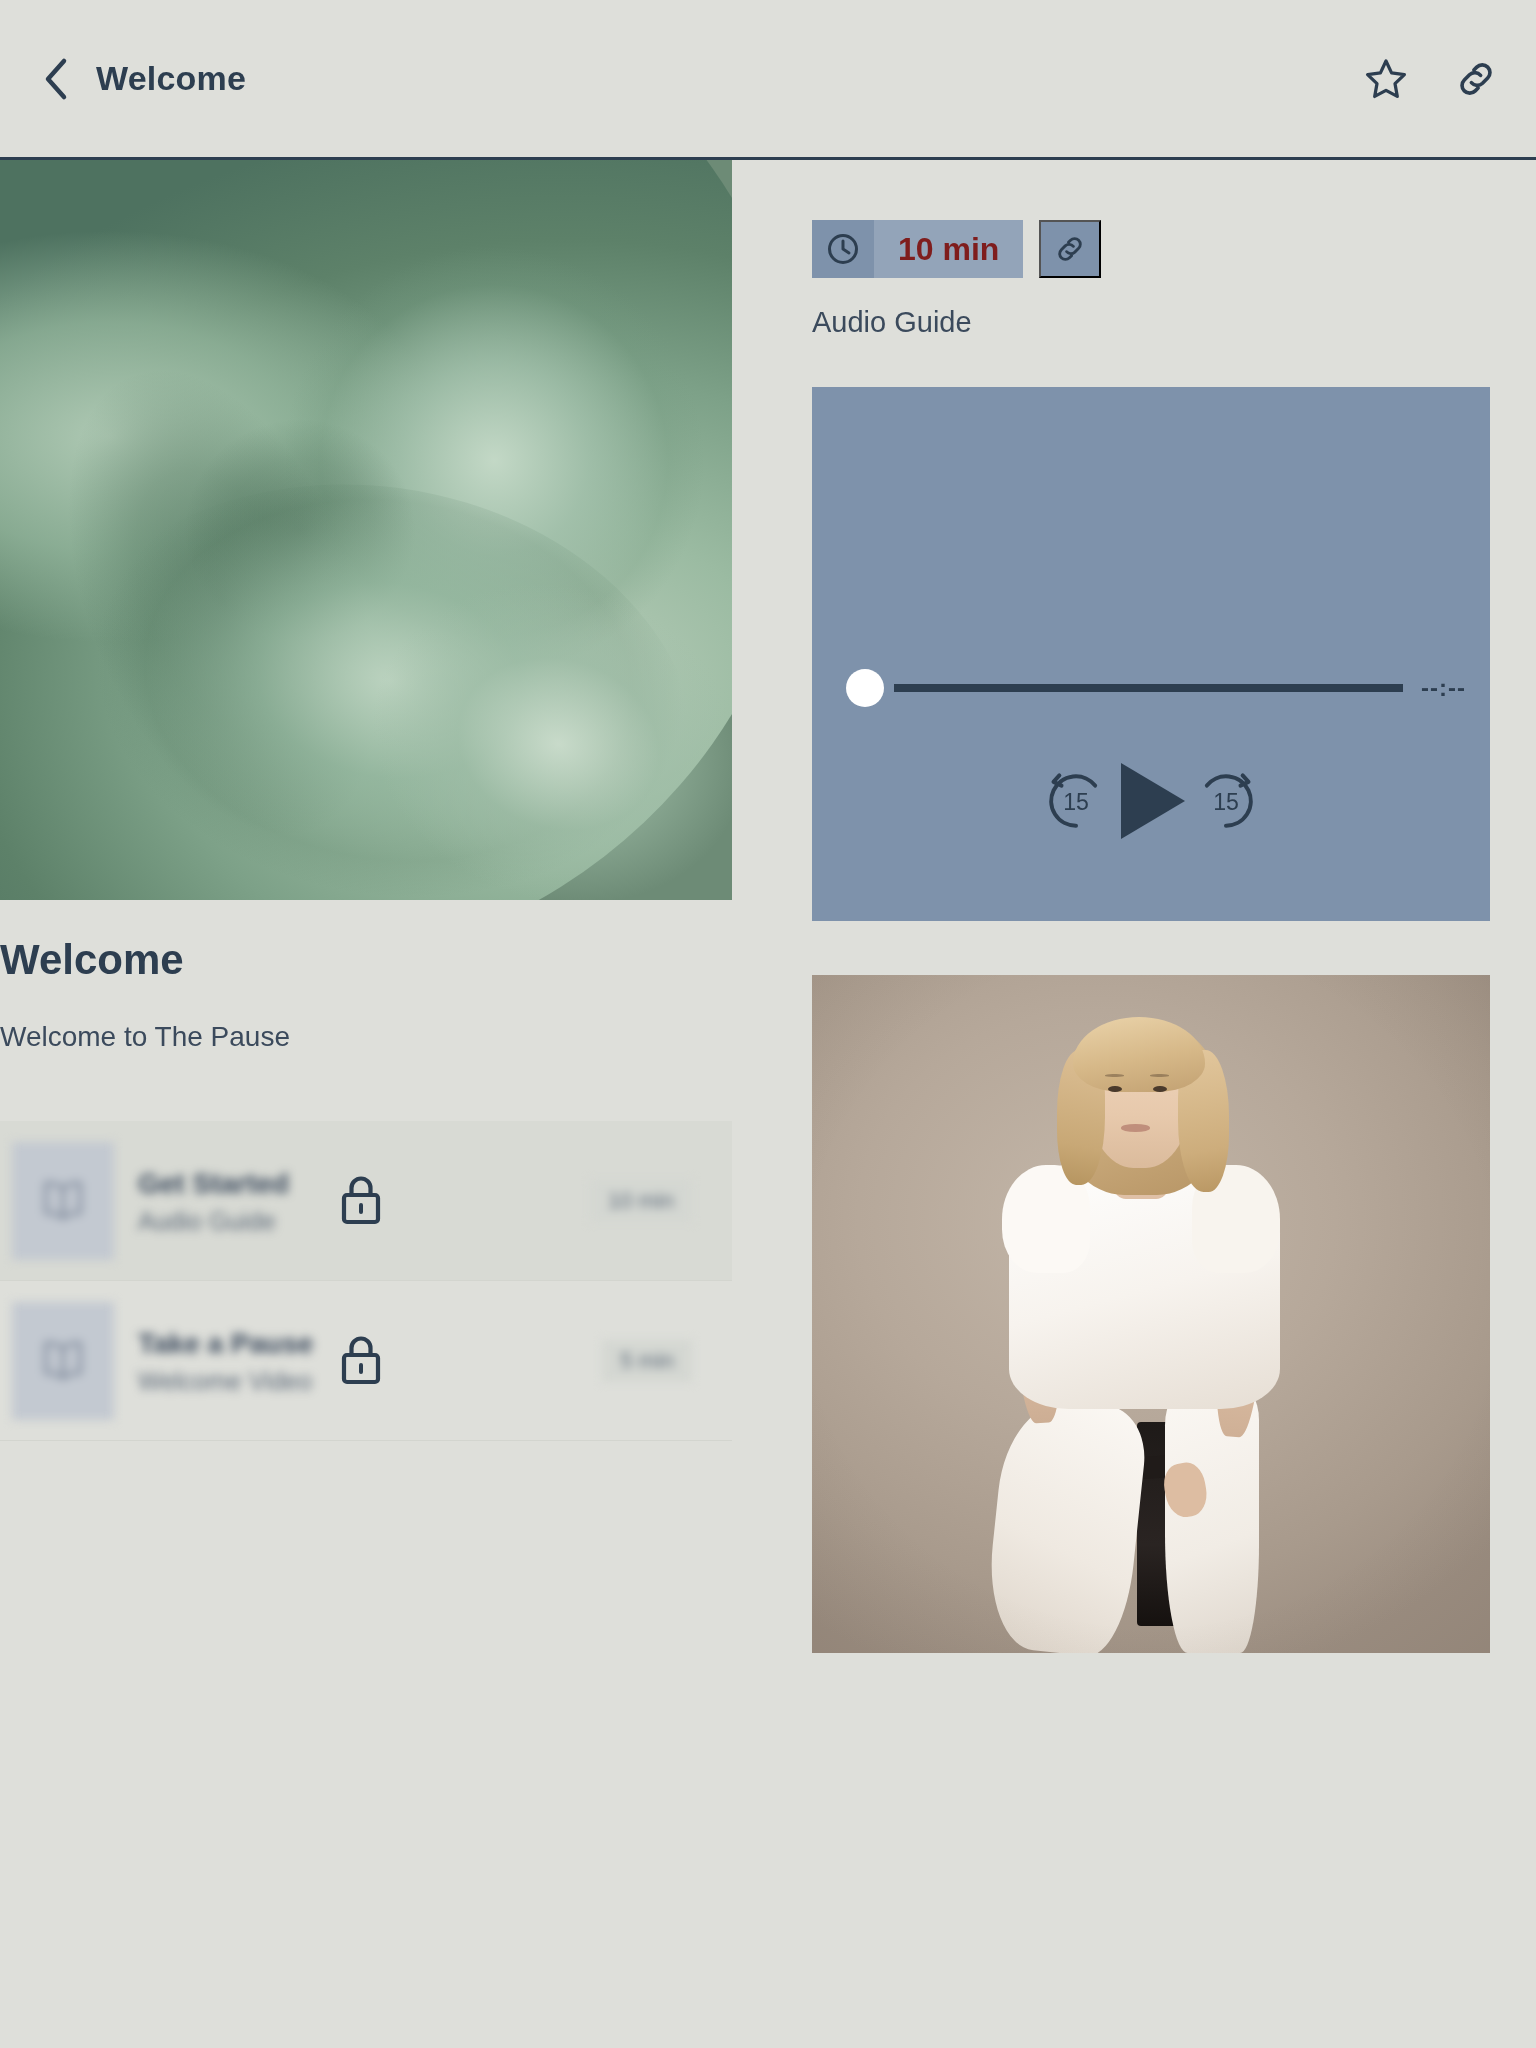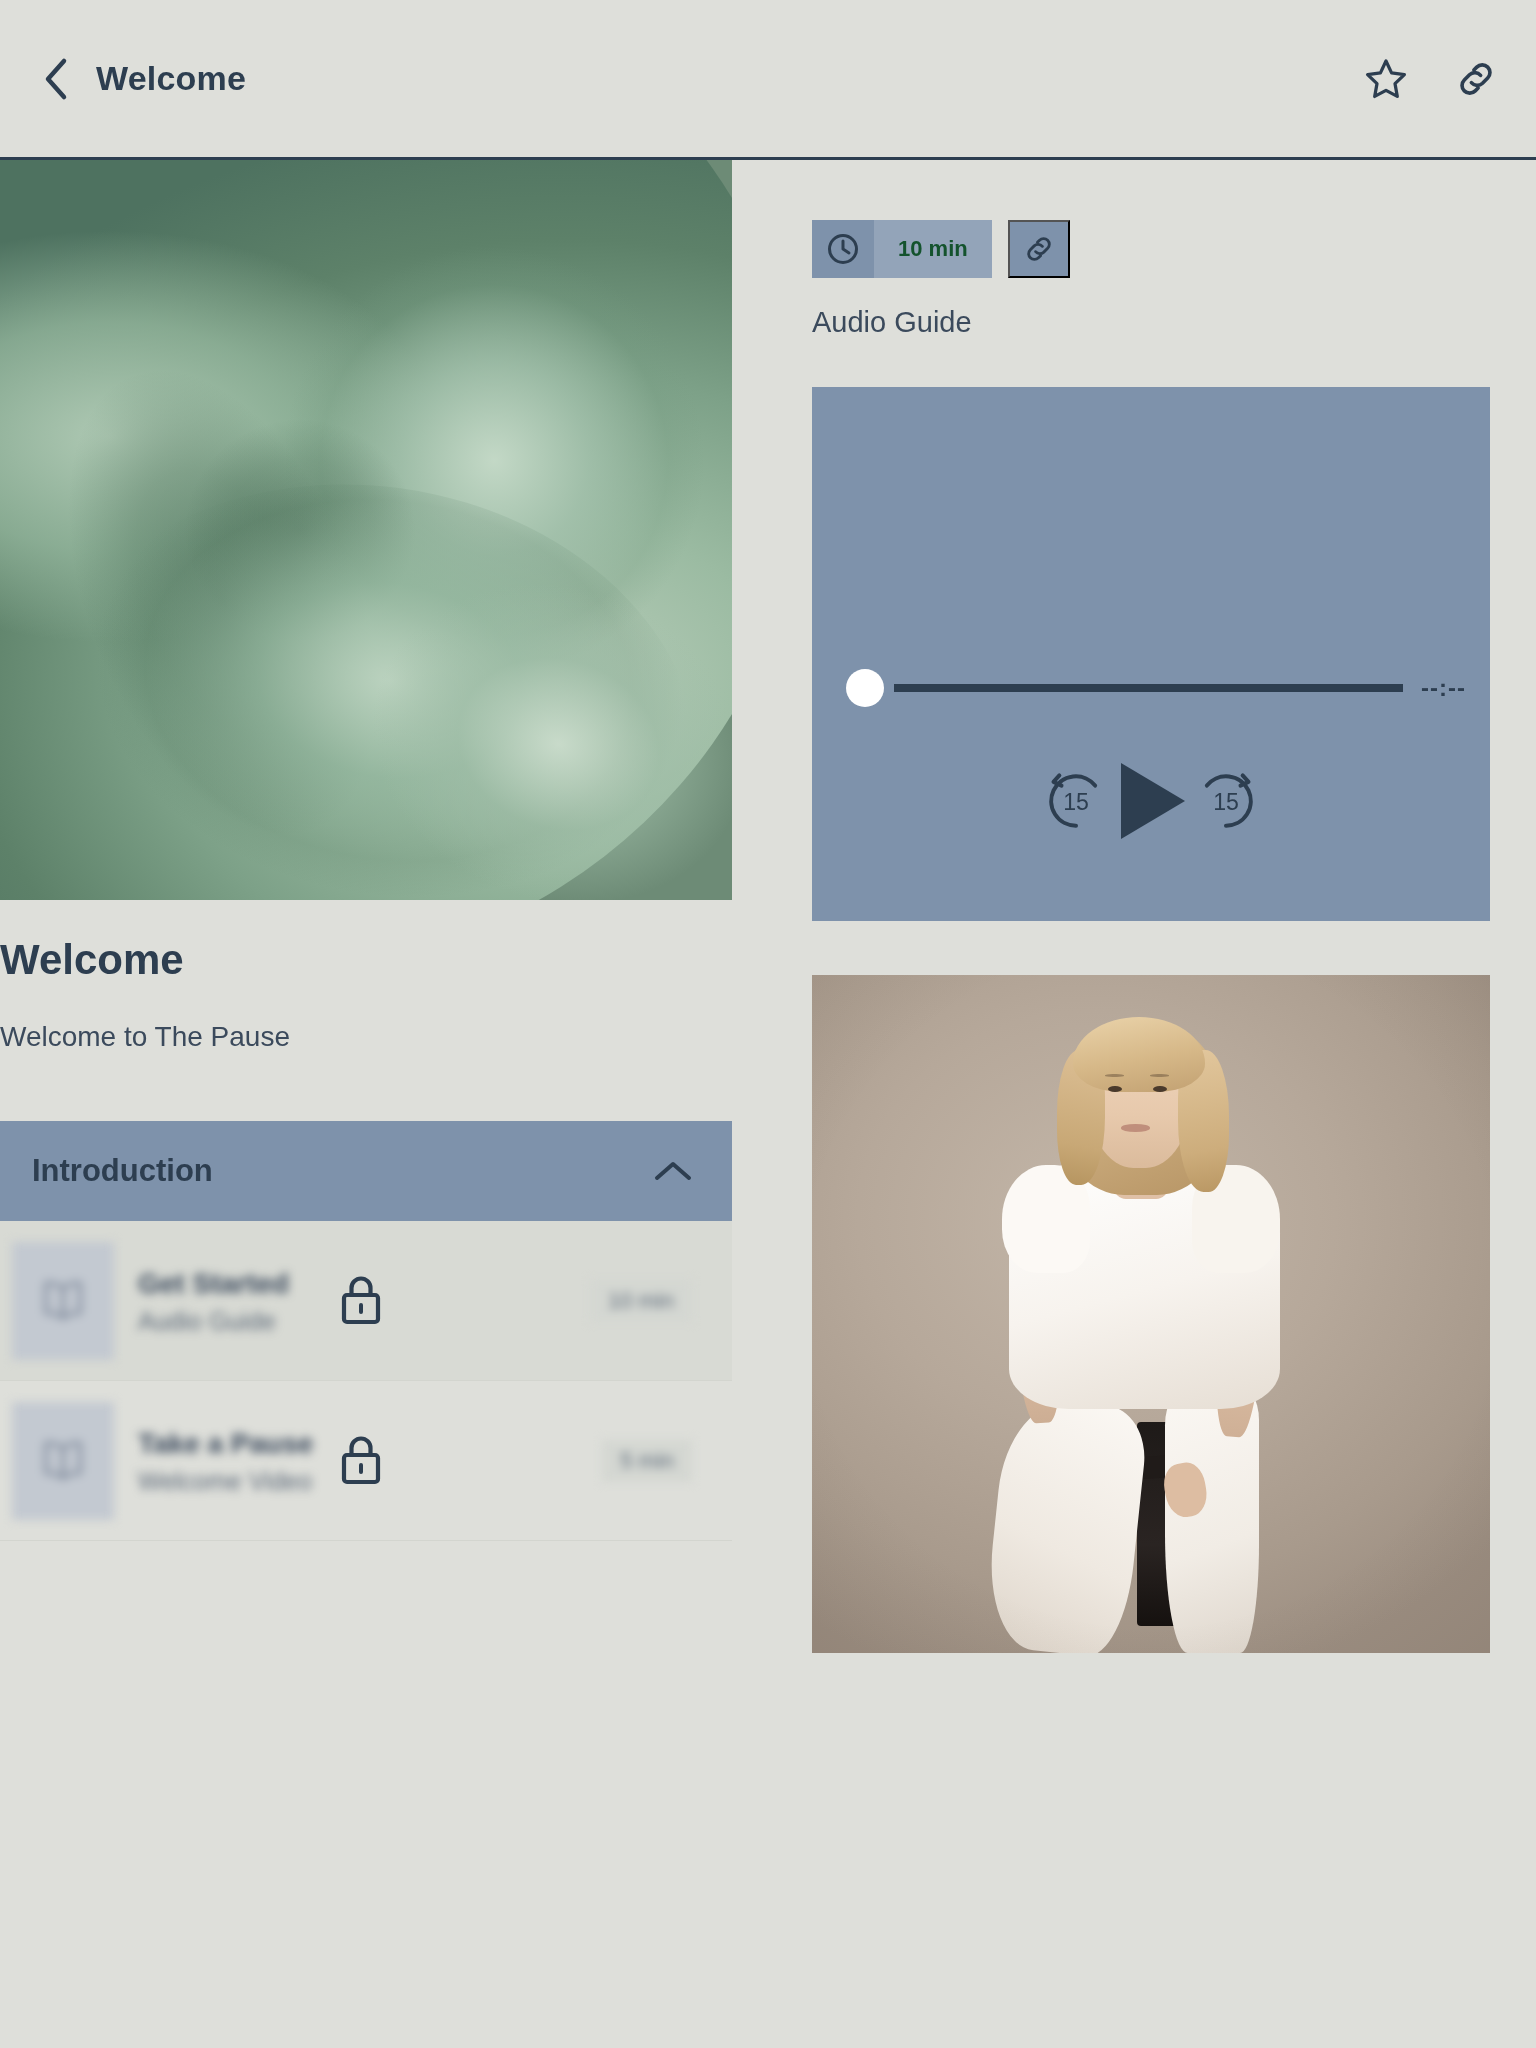--- a/index.html
+++ b/index.html
@@ -241,23 +241,23 @@
   }
   .dur-badge-icon {
     width: 62px;
     background: #7e92ab;
     display: flex; align-items: center; justify-content: center;
   }
   .dur-badge-text {
     background: #93a4b9;
     display: flex; align-items: center;
     padding: 8px 24px;
-    font-size: 22px;
-    font-weight: bold;
-    color: #14532d;
+    font-size: 32px;
+    font-weight: bold;
+    color: #7f1d1d;
   }
   .link-badge {
     width: 62px; height: 58px;
     background: #7e92ab;
     display: flex; align-items: center; justify-content: center;
     cursor: pointer;
   }
 
   .lesson-title {
     margin-top: 40px;
@@ -513,28 +513,20 @@
       <div class="ribbon hero-g4"></div>
       <div class="ribbon hero-g6"></div>
     </div>
 
     <div class="left-meta">
       <div class="left-title">Welcome</div>
       <div class="left-sub">Welcome to The Pause</div>
     </div>
 
     <div class="accordion">
-      <div class="acc-header">
-        <span class="acc-header-label">Introduction</span>
-        <span class="acc-chevron">
-          <svg width="44" height="28" viewBox="0 0 44 28" fill="none">
-            <path d="M6 21 L22 7 L38 21" stroke="#2d3e50" stroke-width="4" stroke-linecap="round" stroke-linejoin="round"></path>
-          </svg>
-        </span>
-      </div>
 
       <div class="lesson active">
         <div class="lesson-inner">
           <div class="lesson-thumb">
             <svg width="56" height="50" viewBox="0 0 56 50" fill="none">
               <path d="M28 12c-5-4-11-5-17-5v30c6 0 12 1 17 5 5-4 11-5 17-5V7c-6 0-12 1-17 5z" stroke="#7b8698" stroke-width="3.2" stroke-linejoin="round"></path>
               <path d="M28 12v30" stroke="#7b8698" stroke-width="3.2"></path>
             </svg>
           </div>
           <div class="lesson-texts">

